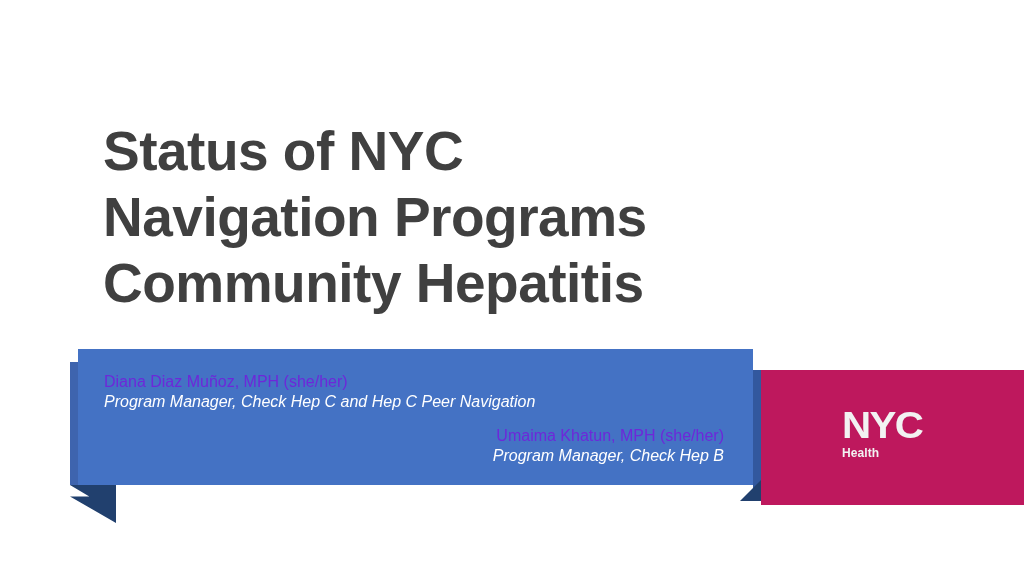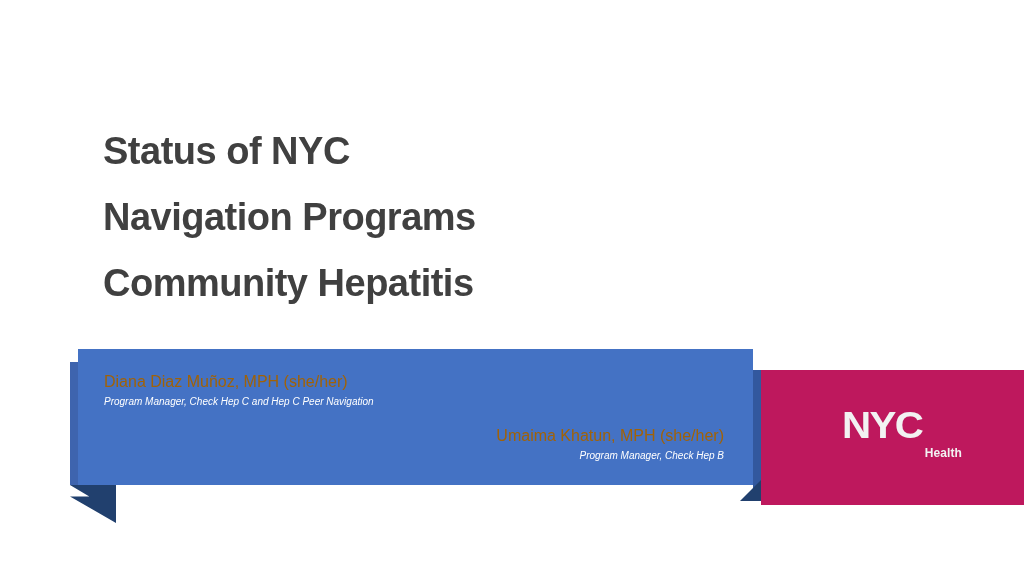--- a/index.html
+++ b/index.html
@@ -19,21 +19,21 @@
   }
 
   
   .title-block {
     position: absolute;
     left: 103px;
     top: 118px;
     width: 640px;
   }
   .title-line {
-    font-size: 38px;
+    font-size: 55px;
     line-height: 66px;
     font-weight: bold;
     color: #404040;
     letter-spacing: -0.5px;
     white-space: nowrap;
   }
 
   
   .ribbon-left-tab {
     position: absolute;
@@ -107,45 +107,44 @@
     transform: scaleX(1.12);
     transform-origin: left center;
   }
   .logo-health {
     margin-top: 3px;
     font-size: 12px;
     line-height: 14px;
     font-weight: bold;
     color: #f2f2f2;
     letter-spacing: 0.1px;
-    text-align: right;
   }
 
   
   .presenters {
     position: absolute;
     left: 104px;
     top: 371px;
     width: 620px;
   }
   .presenter-group {
     margin-bottom: 13px;
   }
   .presenter-group:last-child {
     margin-bottom: 0;
     text-align: right;
   }
   .presenter-name {
     font-size: 16px;
     line-height: 21px;
-    color: #a16207;
+    color: #6d28d9;
     font-weight: normal;
   }
   .presenter-role {
-    font-size: 10px;
+    font-size: 16px;
     line-height: 20px;
     color: #ffffff;
     font-style: italic;
   }
 </style>
 </head>
 <body>
 
 <div class="slide">
 

